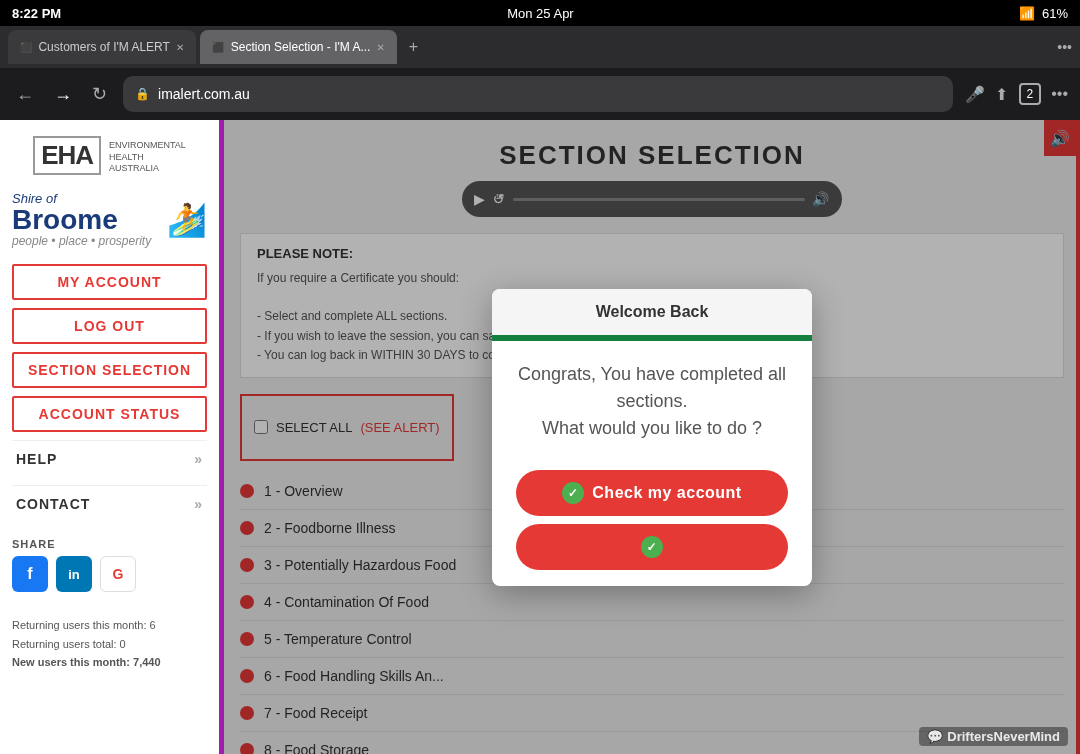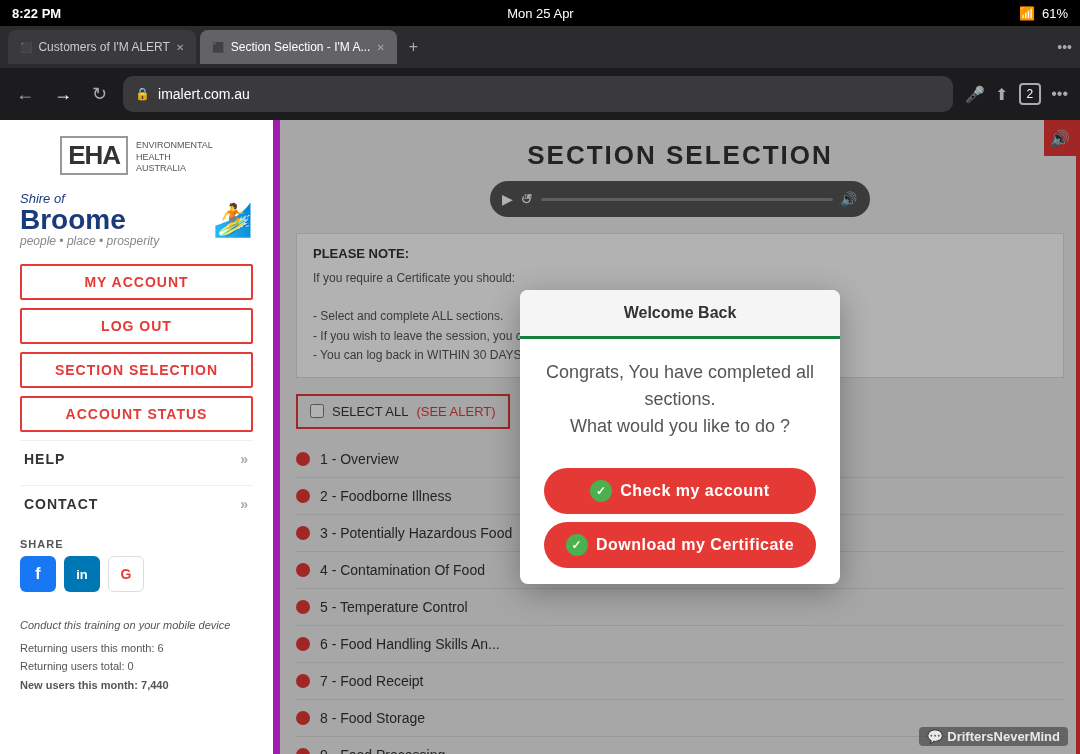--- a/index.html
+++ b/index.html
@@ -72,25 +72,25 @@
 
     
     .main-wrapper {
       display: flex;
       height: calc(754px - 26px - 42px - 52px);
       position: relative;
     }
 
     
     .sidebar {
-      width: 280px;
+      width: 224px;
       background: #fff;
-      border-right: 7px solid #a21caf;
+      border-right: 5px solid #a21caf;
       flex-shrink: 0;
-      padding: 16px 20px;
+      padding: 16px 12px;
       display: flex;
       flex-direction: column;
       gap: 8px;
       overflow-y: auto;
       position: relative;
     }
 
     .logo-eha {
       text-align: center;
       margin-bottom: 8px;
@@ -237,21 +237,21 @@
     }
     .note-text { font-size: 12px; color: #555; line-height: 1.6; }
 
     
     .select-all-row {
       margin: 0 16px 12px;
       display: flex;
       align-items: center;
       gap: 8px;
       border: 2px solid #e53935;
-      padding: 8px 12px;
+      padding: 24px 12px;
       width: fit-content;
       cursor: pointer;
     }
     .select-all-row input[type="checkbox"] { width: 14px; height: 14px; }
     .select-all-text { font-size: 13px; color: #333; }
     .select-all-note { color: #e53935; font-size: 13px; }
 
     
     .section-list { padding: 0 16px; }
     .section-item {
@@ -313,21 +313,21 @@
     .modal {
       background: #fff;
       border-radius: 8px;
       width: 320px;
       overflow: hidden;
       box-shadow: 0 8px 32px rgba(0,0,0,0.3);
     }
 
     .modal-header {
       background: #f5f5f5;
-      border-bottom: 3px solid #15803d;
+      border-bottom: 6px solid #15803d;
       padding: 14px 16px;
       text-align: center;
       font-size: 16px;
       font-weight: 600;
       color: #333;
     }
 
     .modal-body {
       padding: 20px 16px;
       text-align: center;
@@ -471,21 +471,20 @@
     <div class="share-section">
       <div class="share-label">SHARE</div>
       <div class="share-icons">
         <div class="share-icon share-facebook">f</div>
         <div class="share-icon share-linkedin" style="font-size:13px;font-weight:900;">in</div>
         <div class="share-icon share-google" style="font-size:14px;font-weight:900;color:#e53935;">G</div>
       </div>
     </div>
 
     <div class="sidebar-stats">
-      <div class="mobile-label">Conduct this training on your mobile device</div>
       <div>Returning users this month: 6</div>
       <div>Returning users total: 0</div>
       <div class="bold">New users this month: 7,440</div>
     </div>
 
     <div class="sidebar-collapse">‹</div>
   </div>
 
   <div class="content-area">
     <div class="content-inner">
@@ -569,21 +568,20 @@
         <div class="modal-body">
           <p>Congrats, You have completed all sections.</p>
           <p>What would you like to do ?</p>
         </div>
         <button class="modal-btn modal-btn-check">
           <span class="btn-icon">✓</span>
           <span>Check my account</span>
         </button>
         <button class="modal-btn modal-btn-download">
           <span class="btn-icon">✓</span>
-          <span>Download my Certificate</span>
         </button>
       </div>
     </div>
 
   </div>
 
 </div>
 
 <div class="wechat-watermark">
   <span>💬</span>

